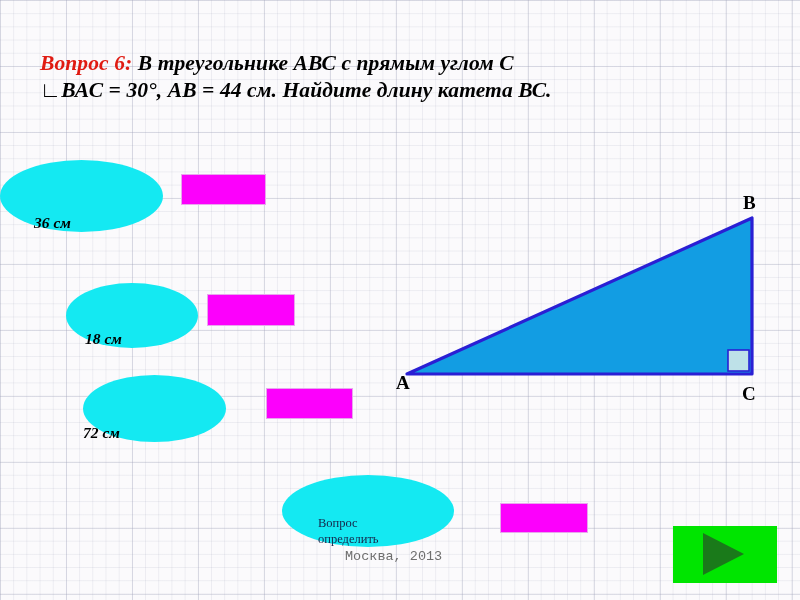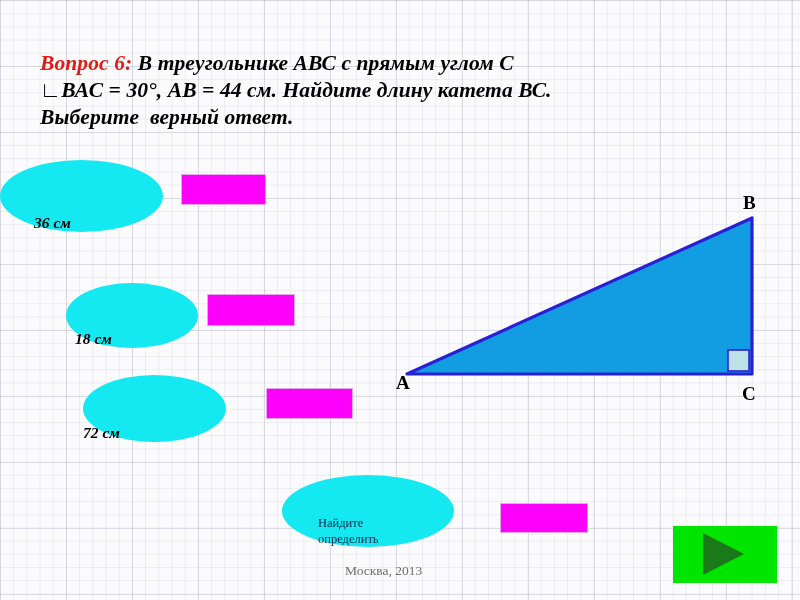--- a/index.html
+++ b/index.html
@@ -62,21 +62,21 @@
     font-family: "Liberation Serif", serif;
     font-weight: bold;
     font-style: italic;
     font-size: 15.5px;
     color: #000;
     white-space: pre-line;
   }
   .ellipse.opt-1 { left: 0px;   top: 160px; width: 163px; height: 72px; }
   .ellipse.opt-1 .etext { padding-left: 34px; }
   .ellipse.opt-2 { left: 66px;  top: 283px; width: 132px; height: 65px; }
-  .ellipse.opt-2 .etext { padding-left: 9px; }
+  .ellipse.opt-2 .etext { padding-left: 19px; }
   .ellipse.opt-3 { left: 83px;  top: 375px; width: 143px; height: 67px; }
   .ellipse.opt-3 .etext { }
   .ellipse.opt-4 { left: 282px; top: 475px; width: 172px; height: 72px; }
   .ellipse.opt-4 .etext {
     padding-left: 36px;
     font-weight: normal;
     font-style: normal;
     font-size: 12.5px;
     line-height: 16px;
     color: #16264a;
@@ -113,24 +113,23 @@
   }
   #label-B { left: 743px; top: 192px; }
   #label-A { left: 396px; top: 372px; }
   #label-C { left: 742px; top: 383px; }
 
   
   #footer {
     position: absolute;
     left: 345px;
     top: 549px;
-    font-family: Liberation Serif, serif;
+    font-family: Liberation Mono, monospace;
     font-size: 13.5px;
     color: #6e6e6e;
-    margin-top: 14px;
   }
 
   
   #play-button {
     position: absolute;
     left: 673px;
     top: 526px;
     width: 104px;
     height: 57px;
     background: #00E500;
@@ -148,34 +147,33 @@
   }
 </style>
 </head>
 <body>
 
 <div id="slide">
 
   <div id="title-block">
     <div class="tline"><span class="q-label">Вопрос 6:</span><span> В треугольнике АВС с прямым углом С</span></div>
     <div class="tline">∟ВАС = 30°, АВ = 44 см. Найдите длину катета ВС.</div>
-    <div class="tline">Выберите  верный ответ.</div>
   </div>
 
   <div class="ellipse opt-1">
     <span class="etext">36 см</span>
   </div>
   <div class="ellipse opt-2">
     <span class="etext">18 см</span>
   </div>
   <div class="ellipse opt-3">
     <span class="etext">72 см</span>
   </div>
   <div class="ellipse opt-4">
-    <span class="etext">Найдите
+    <span class="etext">Вопрос
 определить</span>
   </div>
 
   <div class="magenta-rect mr-1"></div>
   <div class="magenta-rect mr-2"></div>
   <div class="magenta-rect mr-3"></div>
   <div class="magenta-rect mr-4"></div>
 
   <div id="figure">
     <svg width="400" height="230" viewBox="0 0 400 230">

